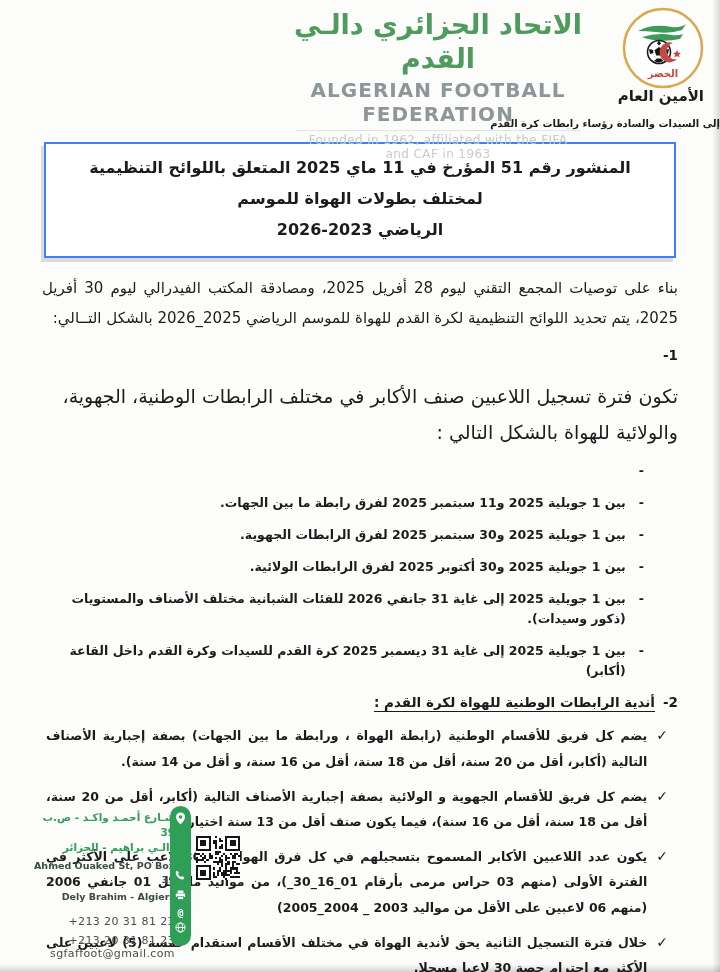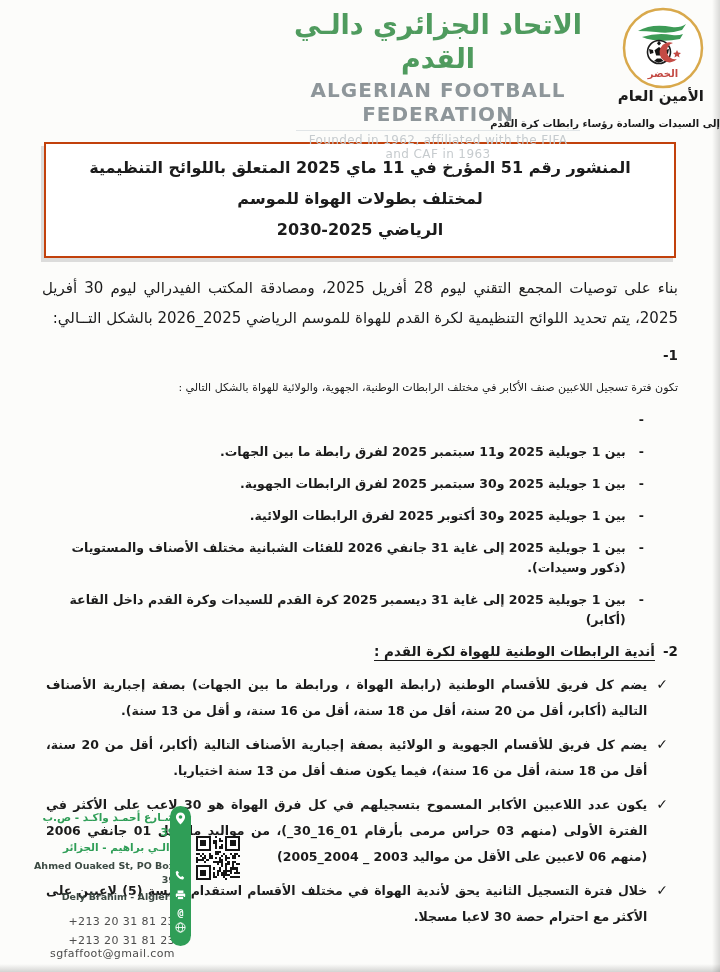--- a/index.html
+++ b/index.html
@@ -19,27 +19,27 @@
   .header { position:relative; height:104px; }
   .brand { position:absolute; top:8px; right:112px; width:340px; text-align:center; }
   .brand-ar { font-size:27px; font-weight:700; color:#4f9b5e; letter-spacing:1px; line-height:1.25; }
   .brand-en { font-size:20px; font-weight:700; color:#8e969a; letter-spacing:1px; margin-top:2px; }
   .brand-tag { font-size:12px; color:#c6cbce; margin:4px 28px 0; border-top:1px solid #e1e5e7; padding-top:2px; letter-spacing:.4px; }
   .logo { position:absolute; top:5px; right:14px; width:86px; height:86px; }
   .secretary { position:absolute; top:87px; right:16px; font-size:15px; font-weight:600; }
 
   
   .recipient { text-align:right; font-weight:700; font-size:10px; margin-top:14px; }
-  .title-box { margin:13px 44px 0; border:2px solid #c2410c; background:#fff;
+  .title-box { margin:13px 44px 0; border:2px solid #3b82f6; background:#fff;
     box-shadow:-3px 4px 0 rgba(110,110,110,.22); padding:8px 12px 10px;
     text-align:center; font-weight:700; font-size:16px; line-height:1.95; }
   .intro { margin:15px 42px 0; font-size:15px; line-height:2.05; text-align:justify; font-weight:500; }
   .sec-heading { display:flex; gap:8px; margin:13px 42px 0; font-size:13.5px; font-weight:700; }
   .sec-heading .u { text-decoration:underline; text-underline-offset:4px; }
-  .lead { margin:15px 42px 0; font-size:11px; line-height:1.9; font-weight:500; }
+  .lead { margin:15px 42px 0; font-size:19px; line-height:1.9; font-weight:500; }
   .dash-list { margin:11px 76px 0 42px; }
   .dash-item { display:flex; gap:13px; font-size:12.5px; font-weight:600; line-height:1.6; margin-bottom:12px; }
   .dash-item .mark { font-weight:700; }
   .check-list { margin:13px 52px 0 46px; }
   .check-item { display:flex; gap:9px; font-size:12.5px; font-weight:600; line-height:2.05; margin-bottom:9px; text-align:justify; }
   .check-item .mark { font-weight:700; font-size:14px; line-height:1.8; }
 
   
   .footer { position:absolute; left:0; top:804px; width:300px; height:160px; }
   .f-text { position:absolute; left:33px; top:6px; width:142px; text-align:right; }
@@ -91,21 +91,21 @@
     </svg>
   </div>
 
   <div class="secretary" dir="rtl">الأمين العام</div>
 </div>
 
 <div class="recipient" dir="rtl">إلى السيدات والسادة رؤساء رابطات كرة القدم</div>
 
 <div class="title-box" dir="rtl">
   <div>المنشور رقم 51 المؤرخ في 11 ماي 2025 المتعلق باللوائح التنظيمية لمختلف بطولات الهواة للموسم</div>
-  <div>الرياضي 2025-2030</div>
+  <div>الرياضي 2023-2026</div>
 </div>
 
 <p class="intro" dir="rtl">بناء على توصيات المجمع التقني ليوم 28 أفريل 2025، ومصادقة المكتب الفيدرالي ليوم 30 أفريل 2025، يتم تحديد اللوائح التنظيمية لكرة القدم للهواة للموسم الرياضي 2025_2026 بالشكل التــالي:</p>
 
 <div class="sec-heading" dir="rtl">
   <span>1-</span>
 </div>
 
 <p class="lead" dir="rtl">تكون فترة تسجيل اللاعبين صنف الأكابر في مختلف الرابطات الوطنية، الجهوية، والولائية للهواة بالشكل التالي :</p>
 
@@ -136,21 +136,21 @@
 </div>
 
 <div class="sec-heading" dir="rtl">
   <span>2-</span>
   <span class="u">أندية الرابطات الوطنية للهواة لكرة القدم :</span>
 </div>
 
 <div class="check-list">
   <div class="check-item" dir="rtl">
     <span class="mark">✓</span>
-    <span>يضم كل فريق للأقسام الوطنية (رابطة الهواة ، ورابطة ما بين الجهات) بصفة إجبارية الأصناف التالية (أكابر، أقل من 20 سنة، أقل من 18 سنة، أقل من 16 سنة، و أقل من 13 سنة).</span>
+    <span>يضم كل فريق للأقسام الوطنية (رابطة الهواة ، ورابطة ما بين الجهات) بصفة إجبارية الأصناف التالية (أكابر، أقل من 20 سنة، أقل من 18 سنة، أقل من 16 سنة، و أقل من 14 سنة).</span>
   </div>
   <div class="check-item" dir="rtl">
     <span class="mark">✓</span>
     <span>يضم كل فريق للأقسام الجهوية و الولائية بصفة إجبارية الأصناف التالية (أكابر، أقل من 20 سنة، أقل من 18 سنة، أقل من 16 سنة)، فيما يكون صنف أقل من 13 سنة اختياريا.</span>
   </div>
   <div class="check-item" dir="rtl">
     <span class="mark">✓</span>
     <span>يكون عدد اللاعبين الأكابر المسموح بتسجيلهم في كل فرق الهواة هو 30 لاعب على الأكثر في الفترة الأولى (منهم 03 حراس مرمى بأرقام 01_16_30_)، من مواليد ما قبل 01 جانفي 2006 (منهم 06 لاعبين على الأقل من مواليد 2003 _ 2004_2005)</span>
   </div>
   <div class="check-item" dir="rtl">

